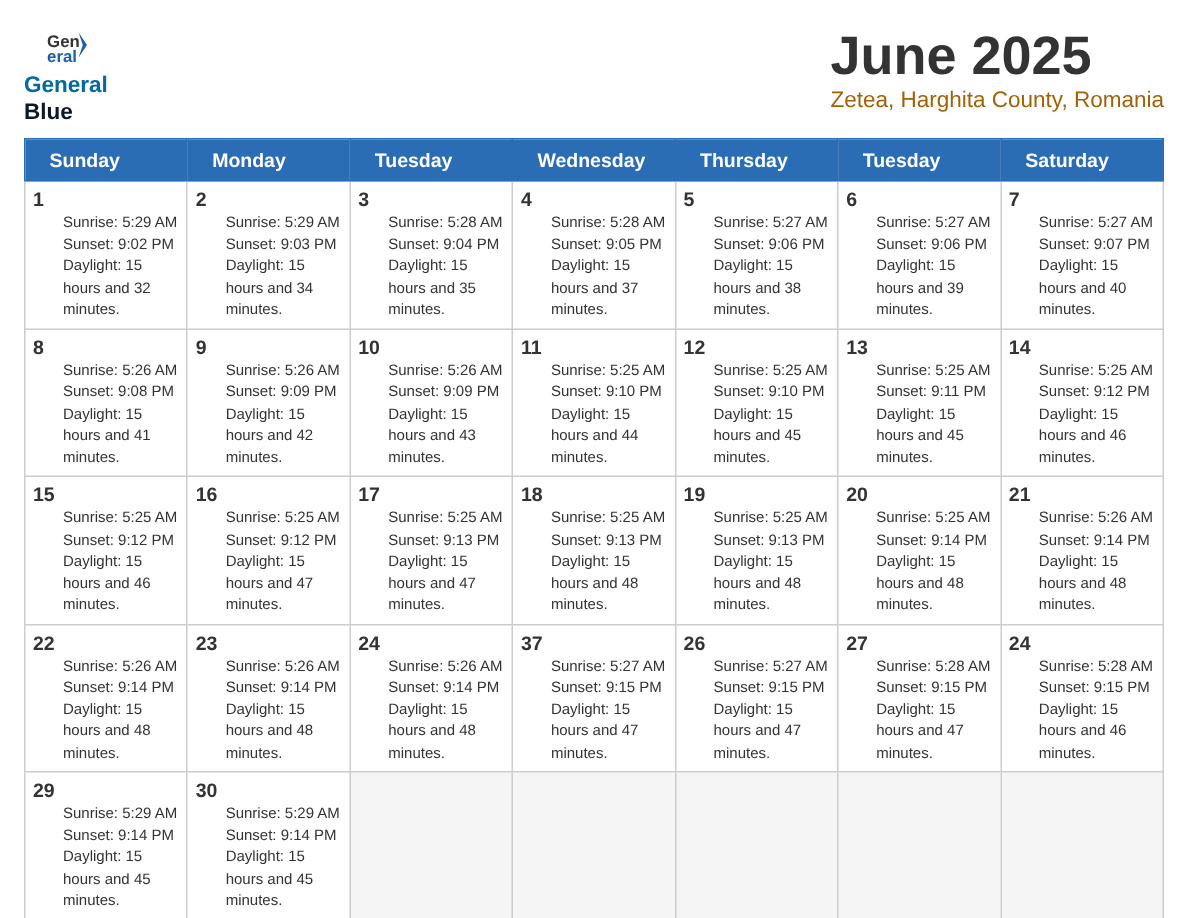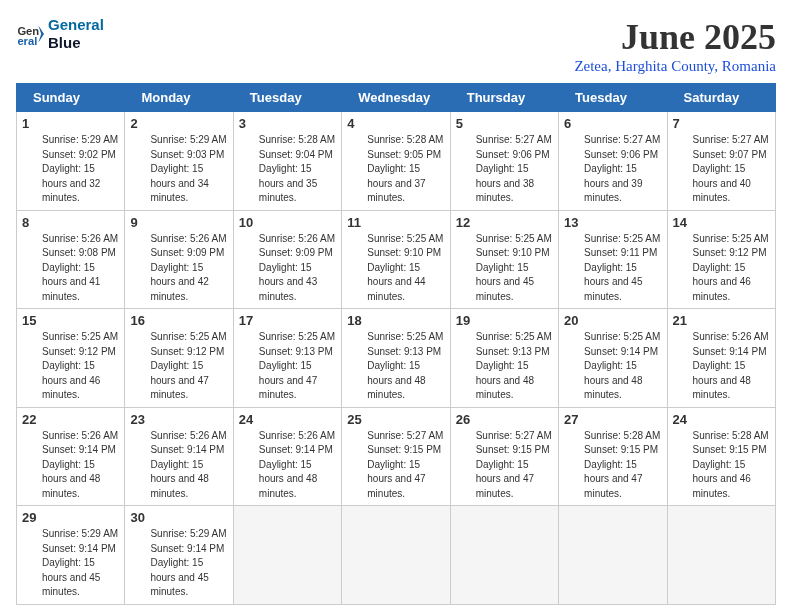--- a/index.html
+++ b/index.html
@@ -13,37 +13,37 @@
     .header-area {
       display: flex;
       justify-content: space-between;
       align-items: flex-start;
       margin-bottom: 8px;
     }
     .logo {
       display: flex;
       align-items: center;
       gap: 4px;
+      flex-direction: column;
     }
     .logo-icon {
       width: 28px;
       height: 28px;
     }
     .title-area {
-      text-align: right;
-      font-family: Liberation Serif, serif;
+      text-align: left;
     }
     .calendar-title {
       font-size: 36px;
       font-weight: bold;
       color: #333;
     }
     .calendar-subtitle {
       font-size: 15px;
-      color: #1d4ed8;
+      color: #a16207;
     }
     table {
       width: 100%;
       border-collapse: collapse;
       table-layout: fixed;
     }
     thead tr th {
       background-color: #2a6db5;
       color: #fff;
       text-align: left;
@@ -304,21 +304,21 @@
   </td>
         <td>
     <span class="day-number">24</span>
     <div class="day-info">
       Sunrise: 5:26 AM<br>
       Sunset: 9:14 PM<br>
       Daylight: 15 hours and 48 minutes.
     </div>
   </td>
         <td>
-    <span class="day-number">25</span>
+    <span class="day-number">37</span>
     <div class="day-info">
       Sunrise: 5:27 AM<br>
       Sunset: 9:15 PM<br>
       Daylight: 15 hours and 47 minutes.
     </div>
   </td>
         <td>
     <span class="day-number">26</span>
     <div class="day-info">
       Sunrise: 5:27 AM<br>

